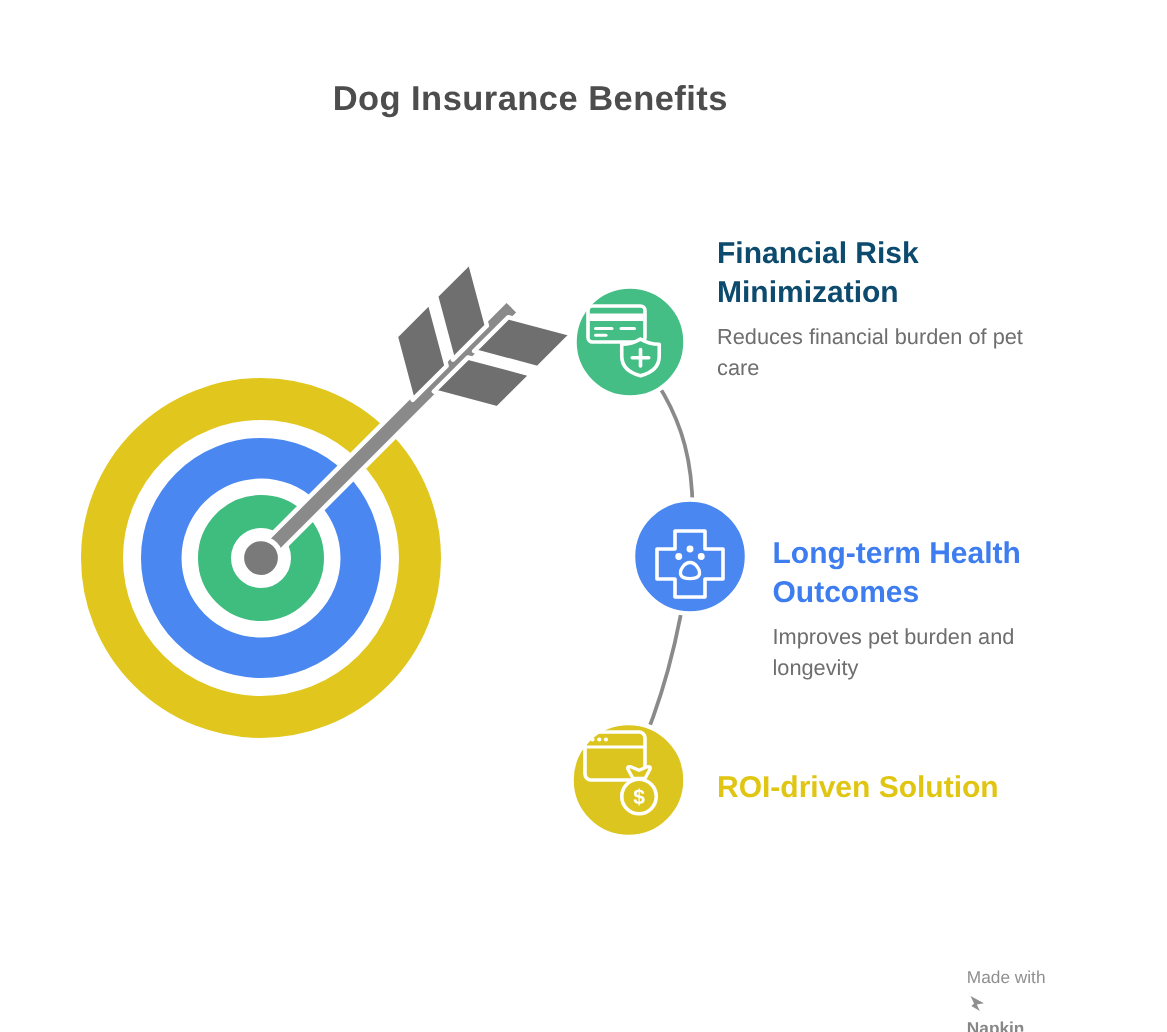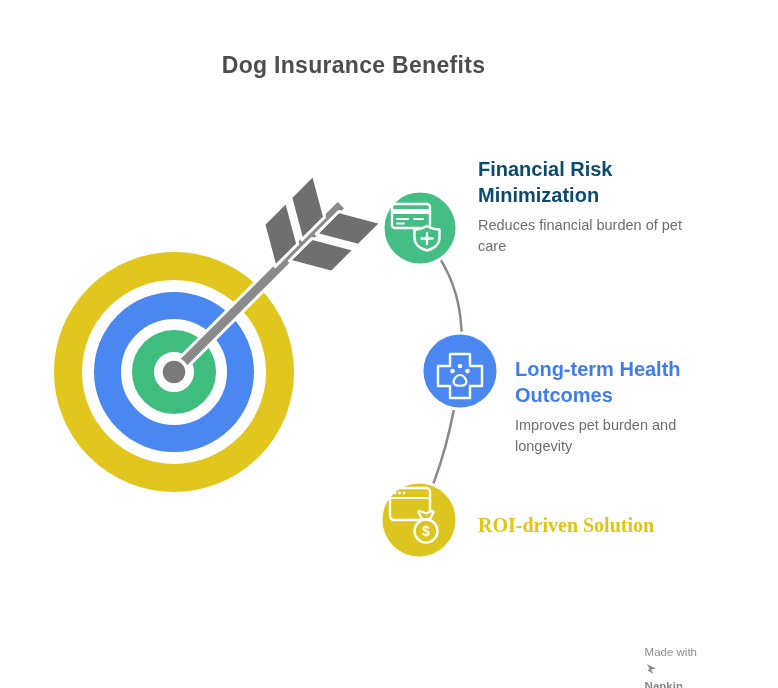--- a/index.html
+++ b/index.html
@@ -32,21 +32,21 @@
   }
   .benefit p{
     margin:7px 0 0 0;
     font-size:14.5px;
     line-height:21px;
     color:#6e6e6e;
     white-space:pre-line;
   }
   .benefit-1{left:478px;top:156px;width:240px;}
   .benefit-2{left:515px;top:356px;width:220px;}
-  .benefit-3{left:478px;top:512px;width:240px;font-family:Liberation Serif, serif;}
+  .benefit-3{left:478px;top:512px;width:240px;}
   .watermark{
     position:absolute;
     right:10px;top:646px;
     display:flex;align-items:flex-start;gap:5px;
     font-size:11.5px;
     color:#8f8f8f;
     cursor:pointer;
     flex-direction:column;
   }
   .watermark .brand{font-weight:700;color:#878787;}

